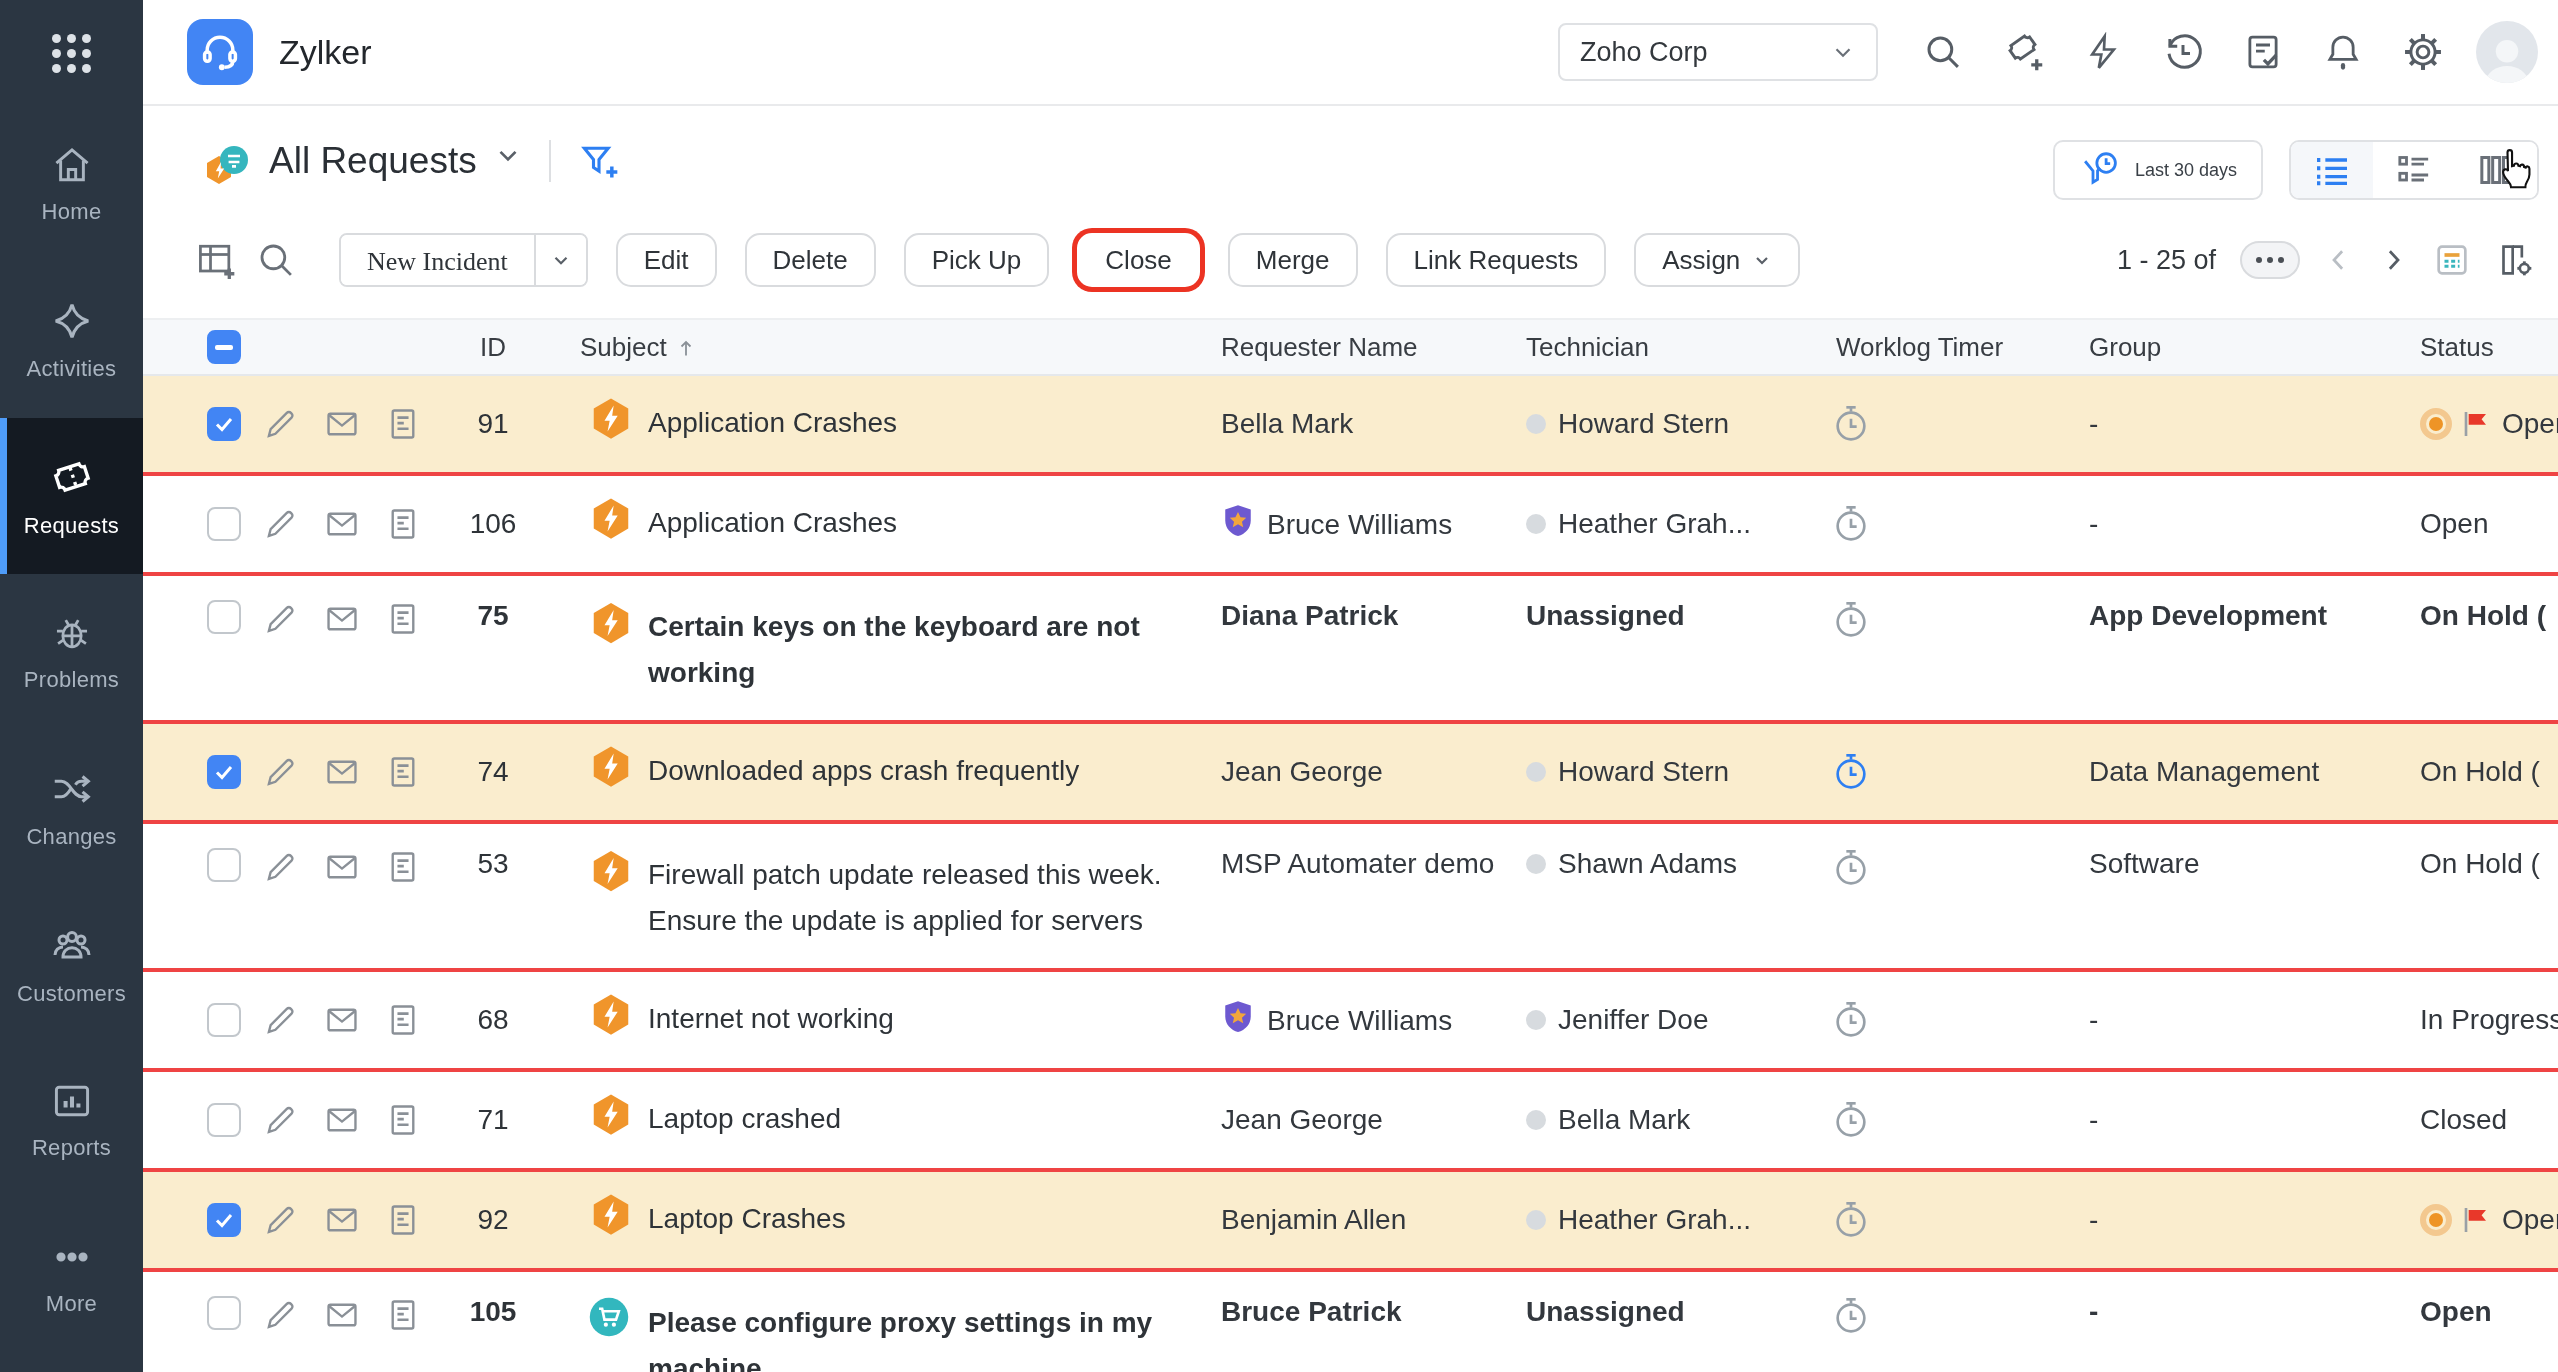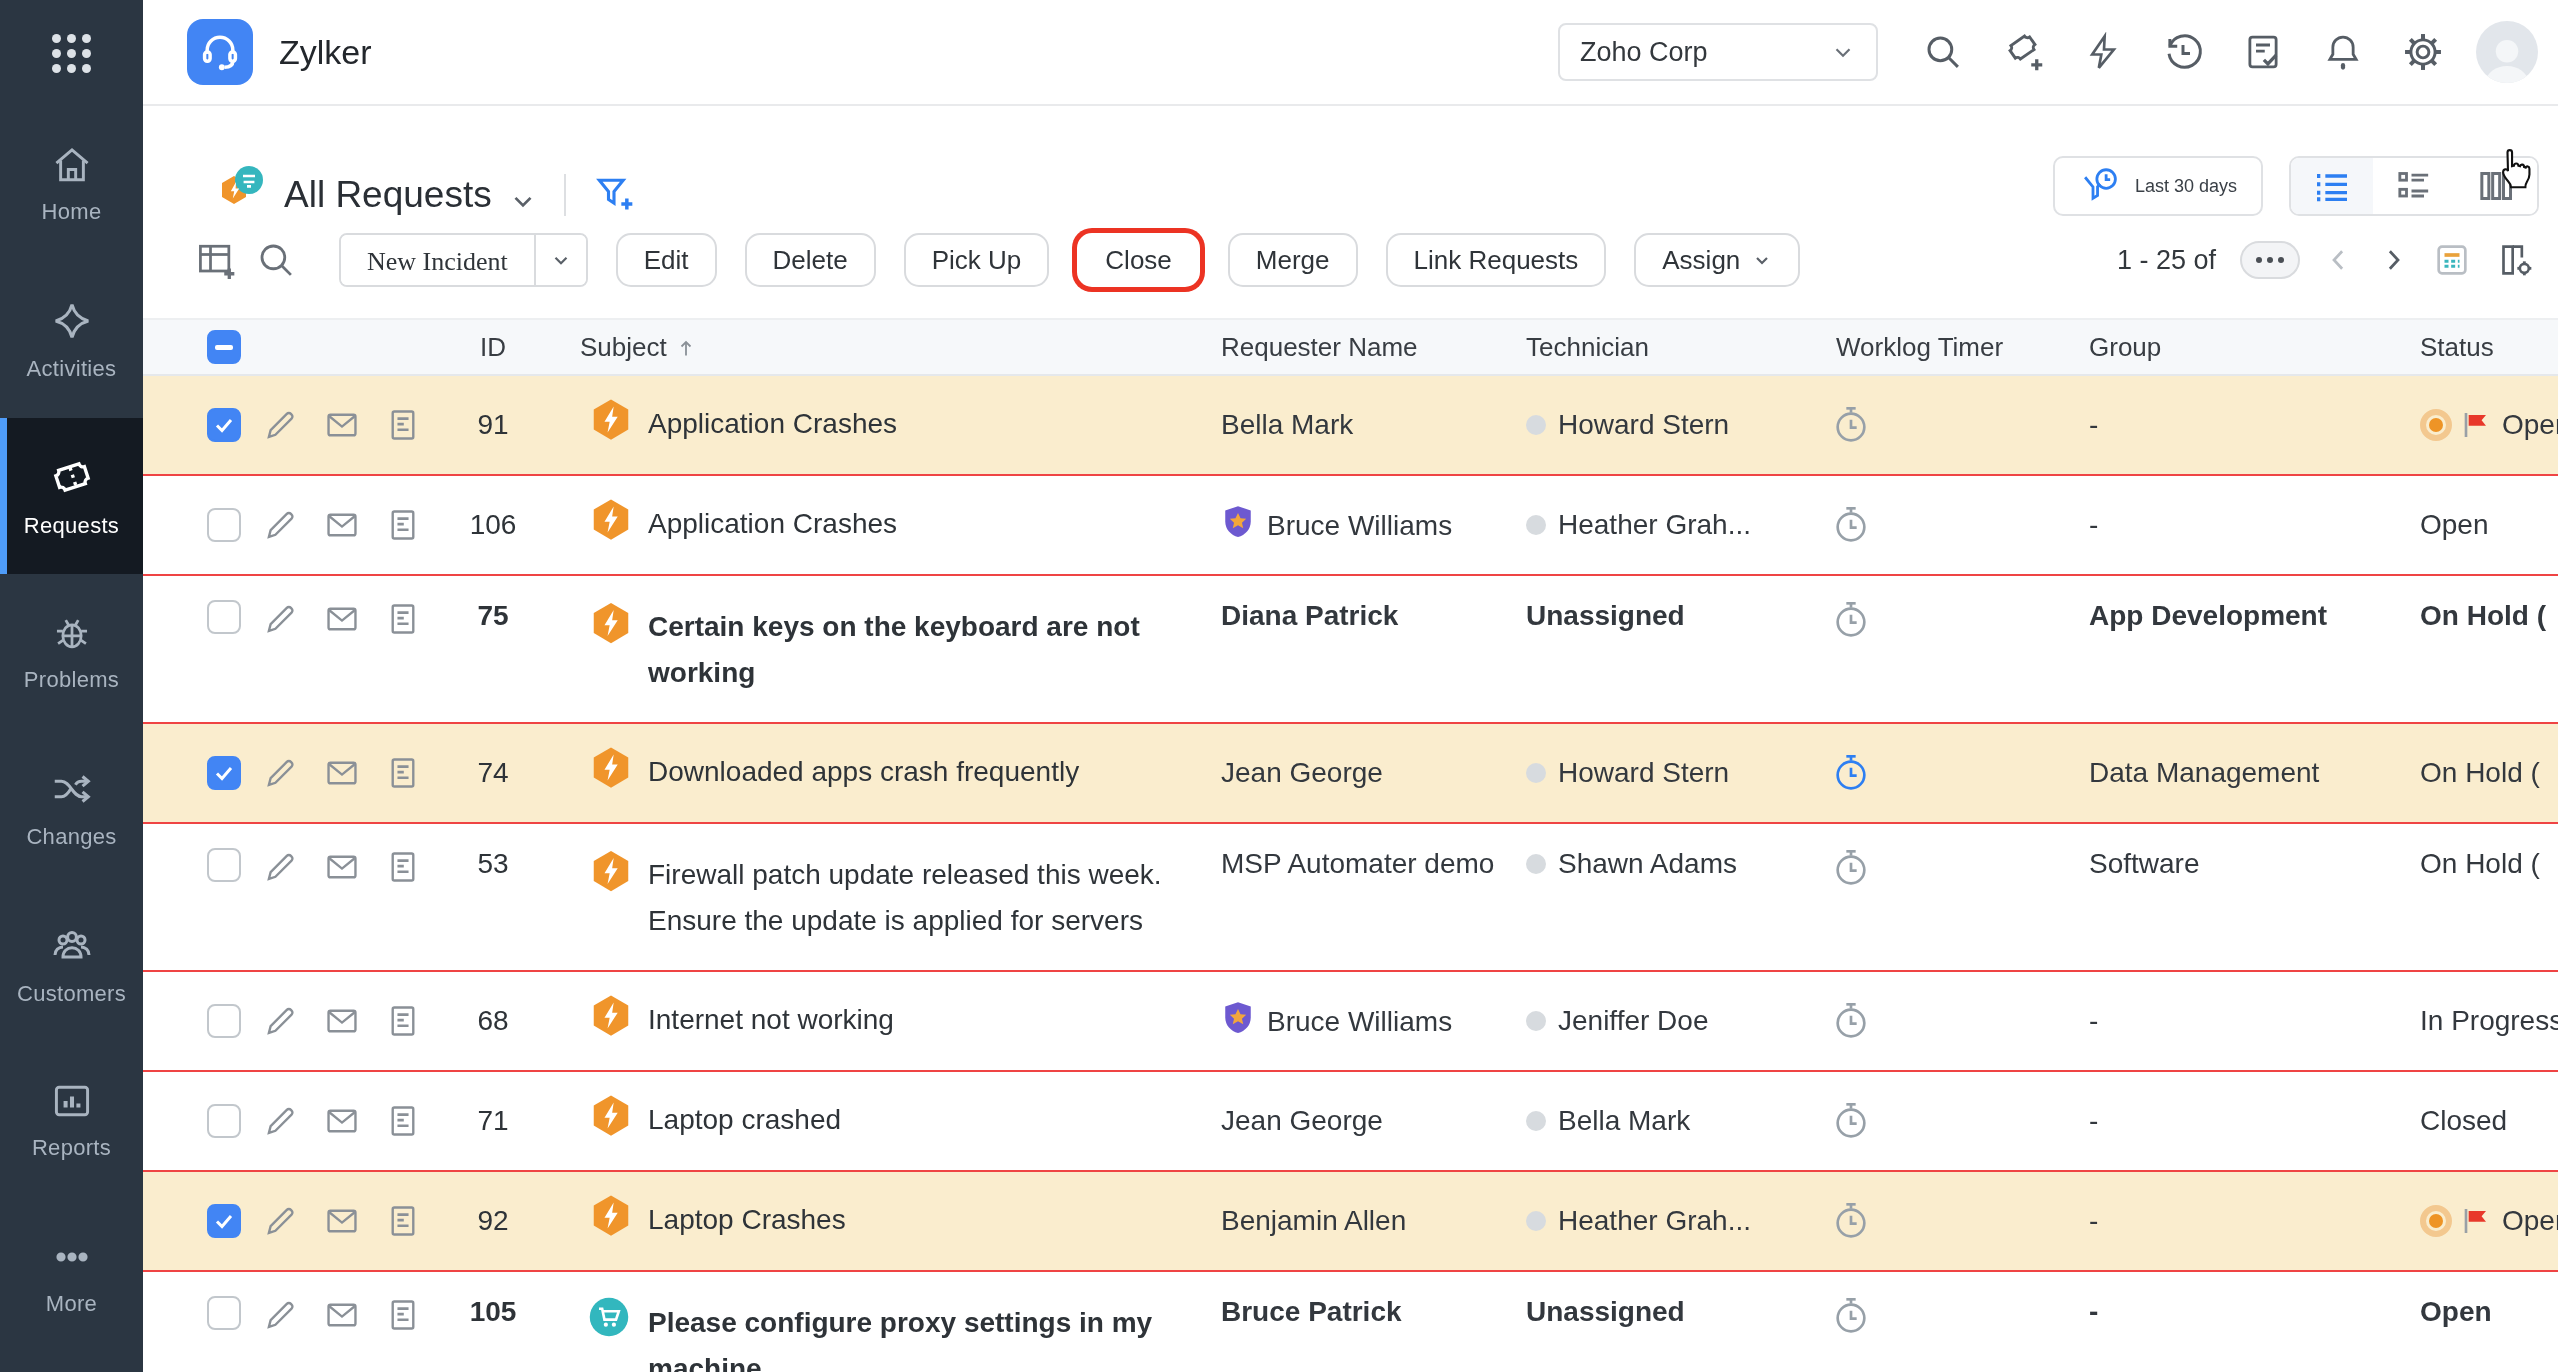--- a/index.html
+++ b/index.html
@@ -25,21 +25,21 @@
   .topbar-right { margin-left:auto; display:flex; align-items:center; margin-right:20px; }
   .org-select { width:320px; height:58px; border:2px solid #DFE1E4; border-radius:8px; display:flex; align-items:center; padding:0 20px; font-size:27px; color:#33383D; cursor:pointer; }
   .org-select .chev { margin-left:auto; }
   .tb-icons { display:flex; align-items:center; gap:34px; margin-left:42px; }
   .tb-icons .icon-btn { width:46px; height:46px; display:flex; align-items:center; justify-content:center; cursor:pointer; }
   .avatar { width:62px; height:62px; border-radius:50%; background:#E2E6EB; margin-left:30px; overflow:hidden; display:flex; align-items:flex-end; justify-content:center; cursor:pointer; }
 
   
   .main { position:absolute; left:143px; right:0; top:106px; bottom:0; background:#fff; }
 
-  .view-row { position:absolute; top:34px; left:15px; right:0; height:76px; display:flex; align-items:flex-end; }
+  .view-row { position:absolute; top:34px; left:0; right:0; height:76px; display:flex; align-items:flex-start; }
   .view-ico { margin-left:56px; position:relative; width:56px; height:56px; }
   .view-title { font-size:37px; color:#2A2F35; margin-left:14px; font-weight:500; }
   .view-chev { margin-left:16px; }
   .vdiv { width:2px; height:42px; background:#DDDFE2; margin:0 26px; }
   .filter-add { cursor:pointer; }
   .view-row-right { margin-left:auto; display:flex; align-items:center; margin-right:19px; gap:26px; }
   .date-btn { height:60px; border:2px solid #DFE1E4; border-radius:10px; background:#fff; display:flex; align-items:center; gap:14px; padding:0 24px; font-size:18px; color:#3A4047; cursor:pointer; }
   .seg-group { height:60px; border:2px solid #DFE1E4; border-radius:10px; display:flex; overflow:hidden; background:#fff; }
   .seg { width:82px; display:flex; align-items:center; justify-content:center; cursor:pointer; background:#fff; }
   .seg.active { background:#F5F7FA; }
@@ -58,21 +58,21 @@
   .pag-text { font-size:27px; color:#33383D; }
   .pill { width:60px; height:38px; border:2px solid #D9DBDE; background:#F3F4F6; border-radius:19px; display:flex; align-items:center; justify-content:center; gap:5px; cursor:pointer; }
   .pill i { width:6px; height:6px; border-radius:50%; background:#4A4F55; }
   .pchev { cursor:pointer; display:flex; }
 
   
   .thead { position:absolute; top:212px; left:0; right:0; height:58px; background:#F6F8FA; border-top:2px solid #EDEFF1; border-bottom:2px solid #E5E8EB; }
   .thead .hc { position:absolute; top:50%; transform:translateY(-50%); font-size:26px; color:#383D43; white-space:nowrap; }
   .tbody { position:absolute; top:270px; left:0; right:0; bottom:0; overflow:hidden; }
 
-  .row { position:relative; height:100px; border-bottom:2px solid #ef4444; background:#fff; cursor:pointer; }
+  .row { position:relative; height:100px; border-bottom:4px solid #ef4444; background:#fff; cursor:pointer; }
   .row.two-line { height:148px; }
   .row.sel { background:#FAEDCE; }
   .cell { position:absolute; top:50%; transform:translateY(-50%); font-size:28px; color:#33383E; white-space:nowrap; display:flex; align-items:center; }
   .two-line .cell { top:24px; transform:none; }
   .unread .c-id, .unread .c-subj, .unread .c-req, .unread .c-tech, .unread .c-group, .unread .c-status { font-weight:bold; }
 
   .c-cb { left:64px; } .c-id { left:318px; width:64px; justify-content:center; color:#2E3338; }
   .c-pencil { left:118px; } .c-env { left:180px; } .c-doc { left:241px; }
   .c-subj { left:445px; align-items:flex-start; }
   .subj-ico { width:46px; margin-top:-4px; }

